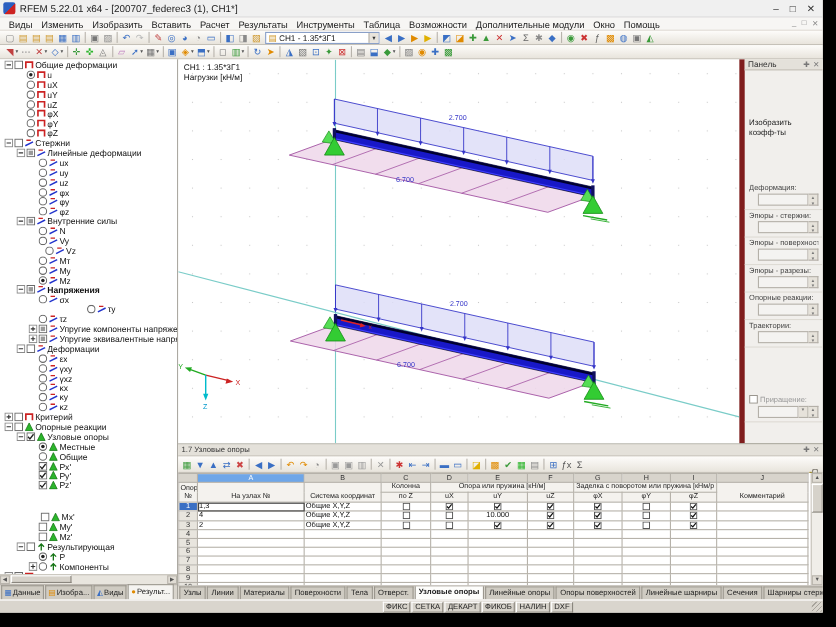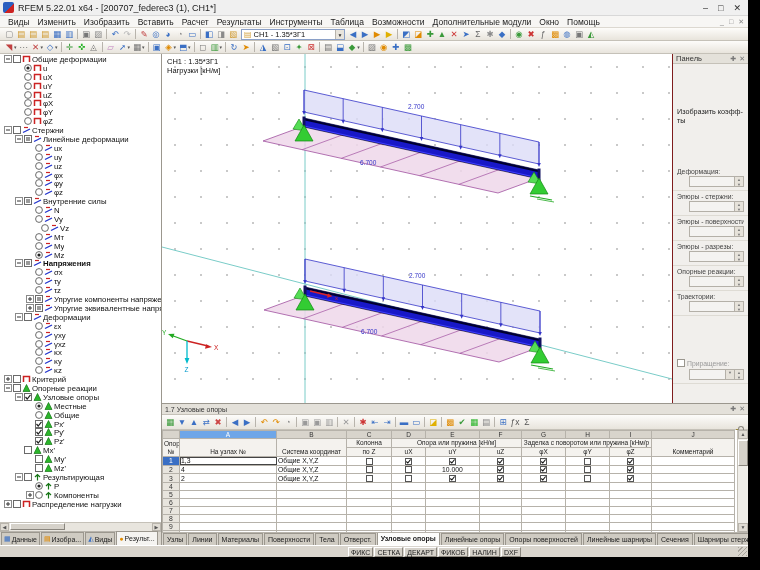--- a/index.html
+++ b/index.html
@@ -54,21 +54,21 @@
   .ntab.active{background:#f5f4f1;height:14px;}
   .ntab .tg{font-size:7px;margin-right:1px;}
 
   
   .viewport{flex:1;position:relative;background:#fff;overflow:hidden;
     background-image:radial-gradient(circle,#c9c9c9 0.8px,transparent 0.9px);background-size:26px 26px;}
   .vplabel{position:absolute;left:5px;top:3px;font-size:7.5px;color:#111;line-height:9px;z-index:2;}
   .axt{font-size:6.5px;}
 
   
-  .panel{width:76px;background:#f1efec;border-left:1px solid #7f1d1d;display:flex;flex-direction:column;flex:none;gap:40px;}
+  .panel{width:76px;background:#f1efec;border-left:5px solid #7f1d1d;display:flex;flex-direction:column;flex:none;gap:40px;}
   .phdr{height:13px;background:#e4e1da;border-bottom:1px solid #c5c1b8;display:flex;align-items:center;padding:0 3px;}
   .phdr .t{font-size:7.5px;color:#333;flex:1;}
   .psub{font-size:7.2px;color:#222;padding:3px 4px 1px;}
   .pfield{padding:2px 4px 3px;border-bottom:1px solid #dedbd4;}
   .pfield .lb{font-size:6.8px;color:#444;margin-bottom:1px;white-space:nowrap;overflow:hidden;}
   .inprow{display:flex;justify-content:flex-end;}
   .inp{width:46px;height:11px;background:#f4f3f1;border:1px solid #b4b0a8;}
   .spin{width:9px;height:11px;display:flex;flex-direction:column;border:1px solid #b4b0a8;border-left:none;background:#e6e2da;}
   .spin span{flex:1;font-size:4px;line-height:5px;text-align:center;color:#777;}
   .pinc{padding:3px 4px;border-bottom:1px solid #dedbd4;}
@@ -542,21 +542,21 @@
             <span style="width:9px;flex:none"></span>
             <svg width="8" height="8">
               <circle cx="4" cy="4" r="3.4" fill="#fff" stroke="#6a6a6a"></circle>
             </svg>
             <svg width="9" height="8">
               <path d="M1 6.5 L8 3" stroke="#2233cc" stroke-width="1.3" fill="none"></path>
               <path d="M2 1.5 L6 1.5" stroke="#cc2222" stroke-width="1.2" fill="none"></path>
             </svg>
             <span class="tlabel">σx</span>
           </div>
-          <div class="trow" style="padding-left: 26px;">
+          <div class="trow" style="padding-left: 26px; margin-left: 44px;">
             <span style="width:9px;flex:none"></span>
             <svg width="8" height="8">
               <circle cx="4" cy="4" r="3.4" fill="#fff" stroke="#6a6a6a"></circle>
             </svg>
             <svg width="9" height="8">
               <path d="M1 6.5 L8 3" stroke="#2233cc" stroke-width="1.3" fill="none"></path>
               <path d="M2 1.5 L6 1.5" stroke="#cc2222" stroke-width="1.2" fill="none"></path>
             </svg>
             <span class="tlabel">τy</span>
           </div>
@@ -771,21 +771,21 @@
             <span style="width:9px;flex:none"></span>
             <svg width="8" height="8">
               <rect x="0.5" y="0.5" width="7" height="7" fill="#fff" stroke="#6a6a6a"></rect>
               <path d="M1.5 4 L3.2 6 L6.5 1.8" fill="none" stroke="#222" stroke-width="1.2"></path>
             </svg>
             <svg width="9" height="8">
               <polygon points="4.5,0.5 8,7.5 1,7.5" fill="#2bb52b" stroke="#157515" stroke-width="0.7"></polygon>
             </svg>
             <span class="tlabel">Pz'</span>
           </div>
-          <div class="trow" style="padding-left: 15px;">
+          <div class="trow" style="padding-left: 28px; margin-top: 20px;">
             <span style="width:9px;flex:none"></span>
             <svg width="8" height="8">
               <rect x="0.5" y="0.5" width="7" height="7" fill="#fff" stroke="#6a6a6a"></rect>
             </svg>
             <svg width="9" height="8">
               <polygon points="4.5,0.5 8,7.5 1,7.5" fill="#2bb52b" stroke="#157515" stroke-width="0.7"></polygon>
             </svg>
             <span class="tlabel">Mx'</span>
           </div>
           <div class="trow" style="padding-left: 26px;">

